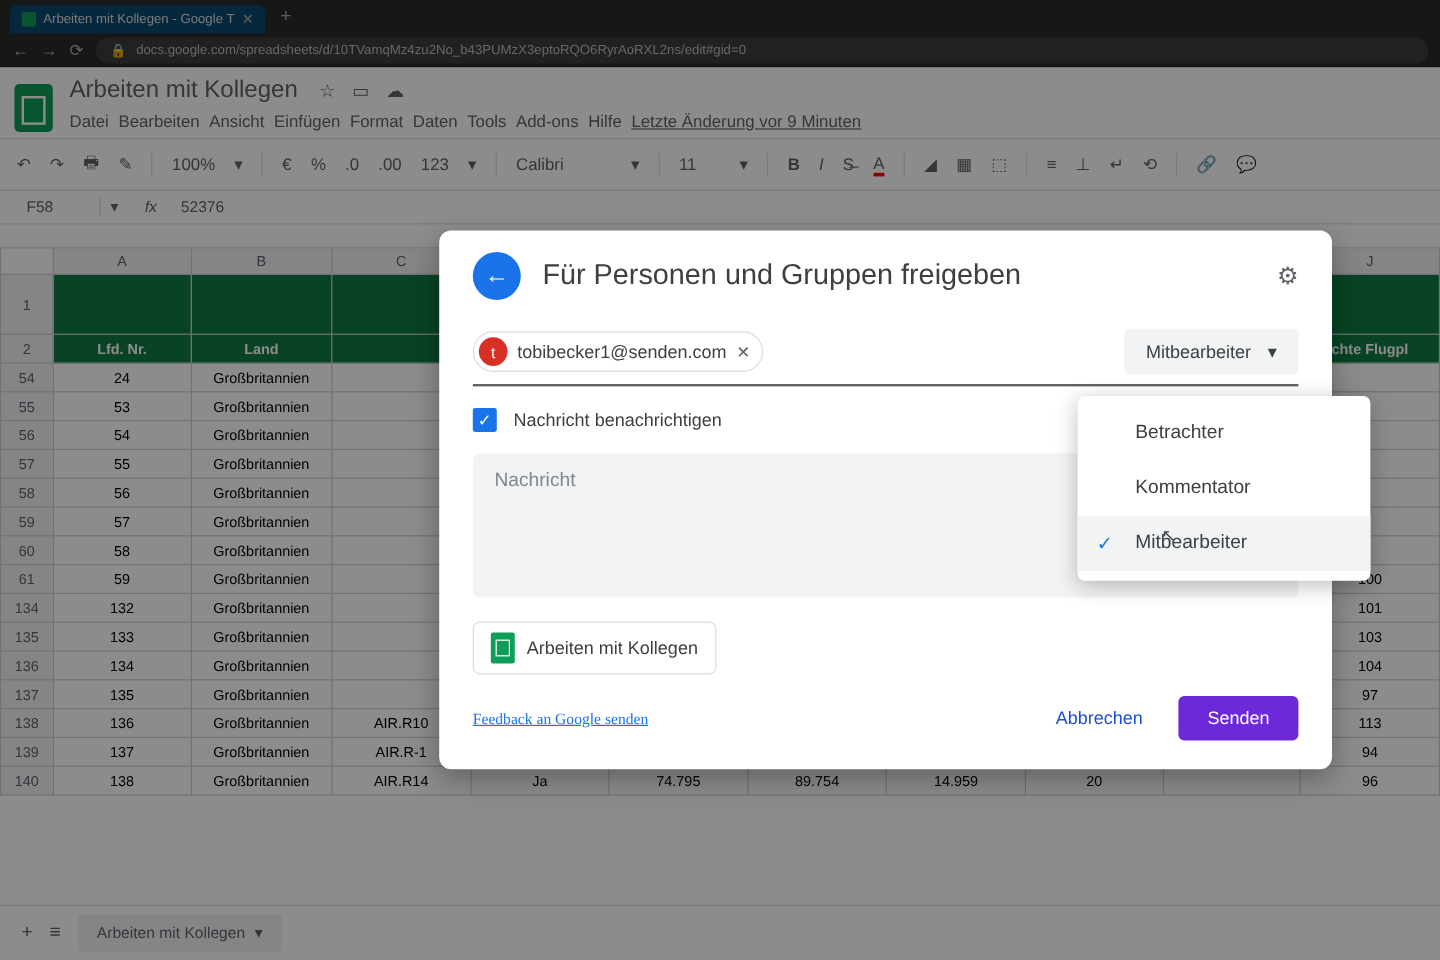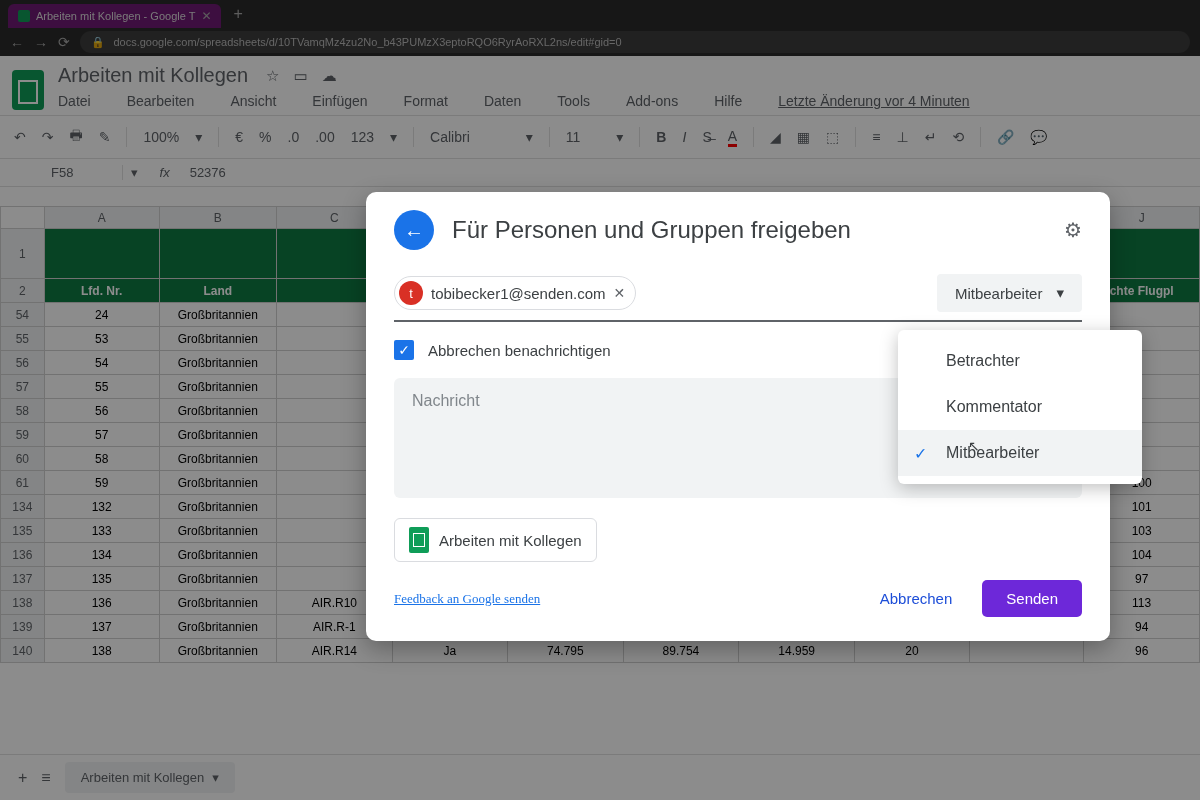--- a/index.html
+++ b/index.html
@@ -1,45 +1,45 @@
 <!DOCTYPE html>
 <html><head>
 <meta charset="utf-8">
 <style>
 * { box-sizing: border-box; margin: 0; padding: 0; }
 body { font-family: Arial, sans-serif; background: #fff; width: 1200px; height: 800px; overflow: hidden; position: relative; }
 
 
 .browser-chrome { background: #2b2b2b; height: 56px; }
 .tab-bar { height: 28px; display: flex; align-items: center; padding-left: 8px; }
-.tab { background: #701a75; height: 24px; display: flex; align-items: center; padding: 0 10px; border-radius: 6px 6px 0 0; gap: 6px; font-size: 11px; color: #ddd; margin-top: 4px; }
+.tab { background: #0c4a6e; height: 24px; display: flex; align-items: center; padding: 0 10px; border-radius: 6px 6px 0 0; gap: 6px; font-size: 11px; color: #ddd; margin-top: 4px; }
 .favicon { width: 12px; height: 12px; background: #0f9d58; border-radius: 2px; }
 .tab-close { color: #aaa; font-size: 12px; }
 .new-tab { color: #aaa; font-size: 16px; margin-left: 12px; }
 .addr-bar { height: 28px; display: flex; align-items: center; gap: 10px; padding: 0 10px; }
 .nav-btn { color: #aaa; font-size: 14px; }
 .addr { flex: 1; background: #3c3c3c; border-radius: 14px; height: 22px; display: flex; align-items: center; padding: 0 12px; color: #bbb; font-size: 11px; gap: 8px; }
 
 
 .app-header { padding: 8px 12px 0; }
 .title-row { display: flex; align-items: center; gap: 14px; }
 .sheets-logo { width: 32px; height: 40px; background: #0f9d58; border-radius: 4px; position: relative; }
 .sheets-logo::after { content: ''; position: absolute; top: 10px; left: 6px; right: 6px; bottom: 6px; border: 2px solid white; }
 .doc-title { font-size: 20px; color: #5f6368; }
 .title-icons { display: flex; gap: 14px; color: #5f6368; font-size: 15px; }
-.menus { display: flex; gap: 36px; padding: 6px 0 6px 48px; font-size: 14px; color: #5f6368; }
+.menus { display: flex; gap: 8px; padding: 6px 0 6px 48px; font-size: 14px; color: #5f6368; }
 .menu-last { text-decoration: underline; color: #5f6368; }
 
 
 .toolbar { height: 44px; border-top: 1px solid #e0e0e0; border-bottom: 1px solid #e0e0e0; display: flex; align-items: center; gap: 16px; padding: 0 14px; color: #5f6368; font-size: 14px; }
 .tool-sep { width: 1px; height: 20px; background: #e0e0e0; }
 
 
 .formula-bar { height: 28px; border-bottom: 1px solid #e0e0e0; display: flex; align-items: center; font-size: 13px; color: #5f6368; }
-.cell-ref { width: 94px; padding: 0 22px; border-right: 1px solid #e0e0e0; margin-left: 29px; }
+.cell-ref { width: 84px; padding: 0 22px; border-right: 1px solid #e0e0e0; }
 .fx { padding: 0 14px; font-style: italic; }
 .fval { padding: 0 6px; }
 
 
 .grid-wrap { position: absolute; top: 206px; left: 0; right: 0; bottom: 46px; overflow: hidden; }
 .grid { font-size: 12px; border-collapse: collapse; }
 .grid th, .grid td { border: 1px solid #d0d0d0; padding: 3px 6px; text-align: center; background: #fff; }
 .grid th.col { background: #f1f3f4; color: #5f6368; font-weight: normal; width: 118px; height: 22px; }
 .grid th.row { background: #f1f3f4; color: #5f6368; font-weight: normal; width: 44px; height: 24px; }
 .corner { width: 44px; background: #f1f3f4; }
@@ -122,21 +122,21 @@
       <div class="menus" style="padding-left:0">
         <span>Datei</span>
         <span>Bearbeiten</span>
         <span>Ansicht</span>
         <span>Einfügen</span>
         <span>Format</span>
         <span>Daten</span>
         <span>Tools</span>
         <span>Add-ons</span>
         <span>Hilfe</span>
-        <span class="menu-last">Letzte Änderung vor 4 Minuten</span>
+        <span class="menu-last">Letzte Änderung vor 9 Minuten</span>
       </div>
     </div>
   </div>
 </div>
 
 <div class="toolbar">
   <span>↶</span>
   <span>↷</span>
   <span>🖶</span>
   <span>✎</span>
@@ -446,21 +446,21 @@
       <span class="chip-email">tobibecker1@senden.com</span>
       <span class="chip-x">✕</span>
     </div>
     <div class="role-btn">
       <span>Mitbearbeiter</span>
       <span>▾</span>
     </div>
   </div>
   <div class="notify-row">
     <div class="checkbox">✓</div>
-    <span>Abbrechen benachrichtigen</span>
+    <span>Nachricht benachrichtigen</span>
   </div>
   <div class="msg-box">
     <span>Nachricht</span>
   </div>
   <div class="attach-chip">
     <div class="attach-icon"></div>
     <span>Arbeiten mit Kollegen</span>
   </div>
   <div class="dlg-footer">
     <span class="feedback">Feedback an Google senden</span>

